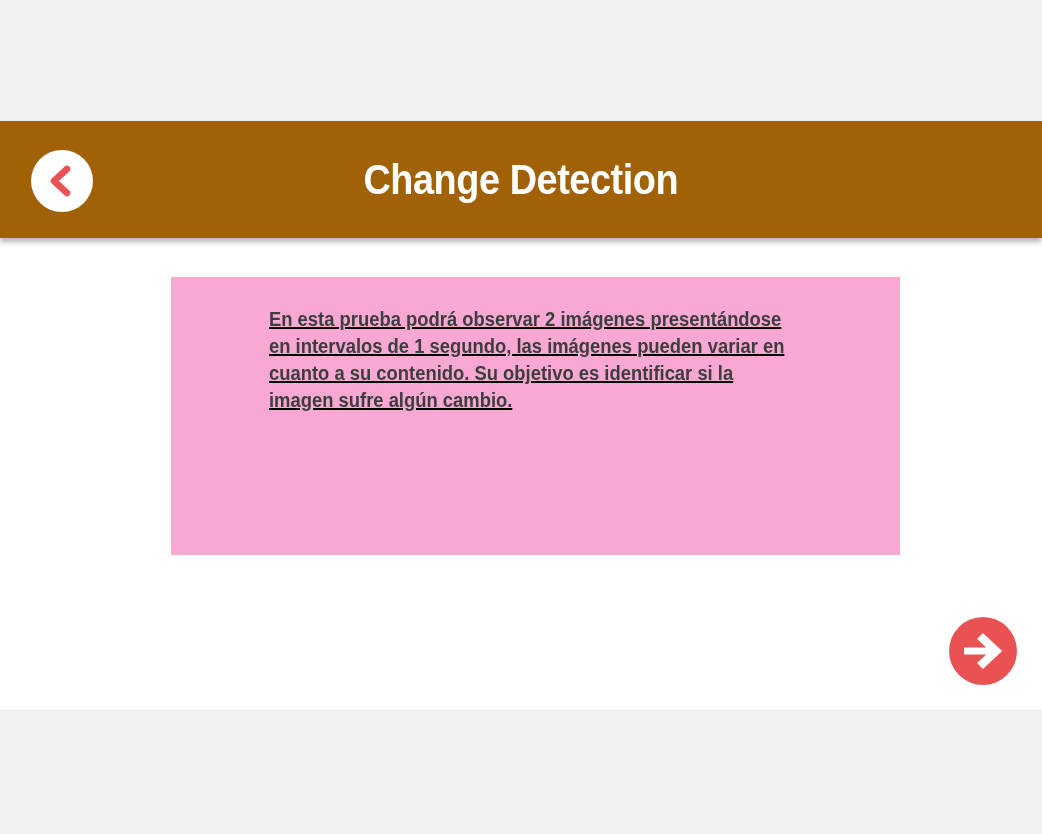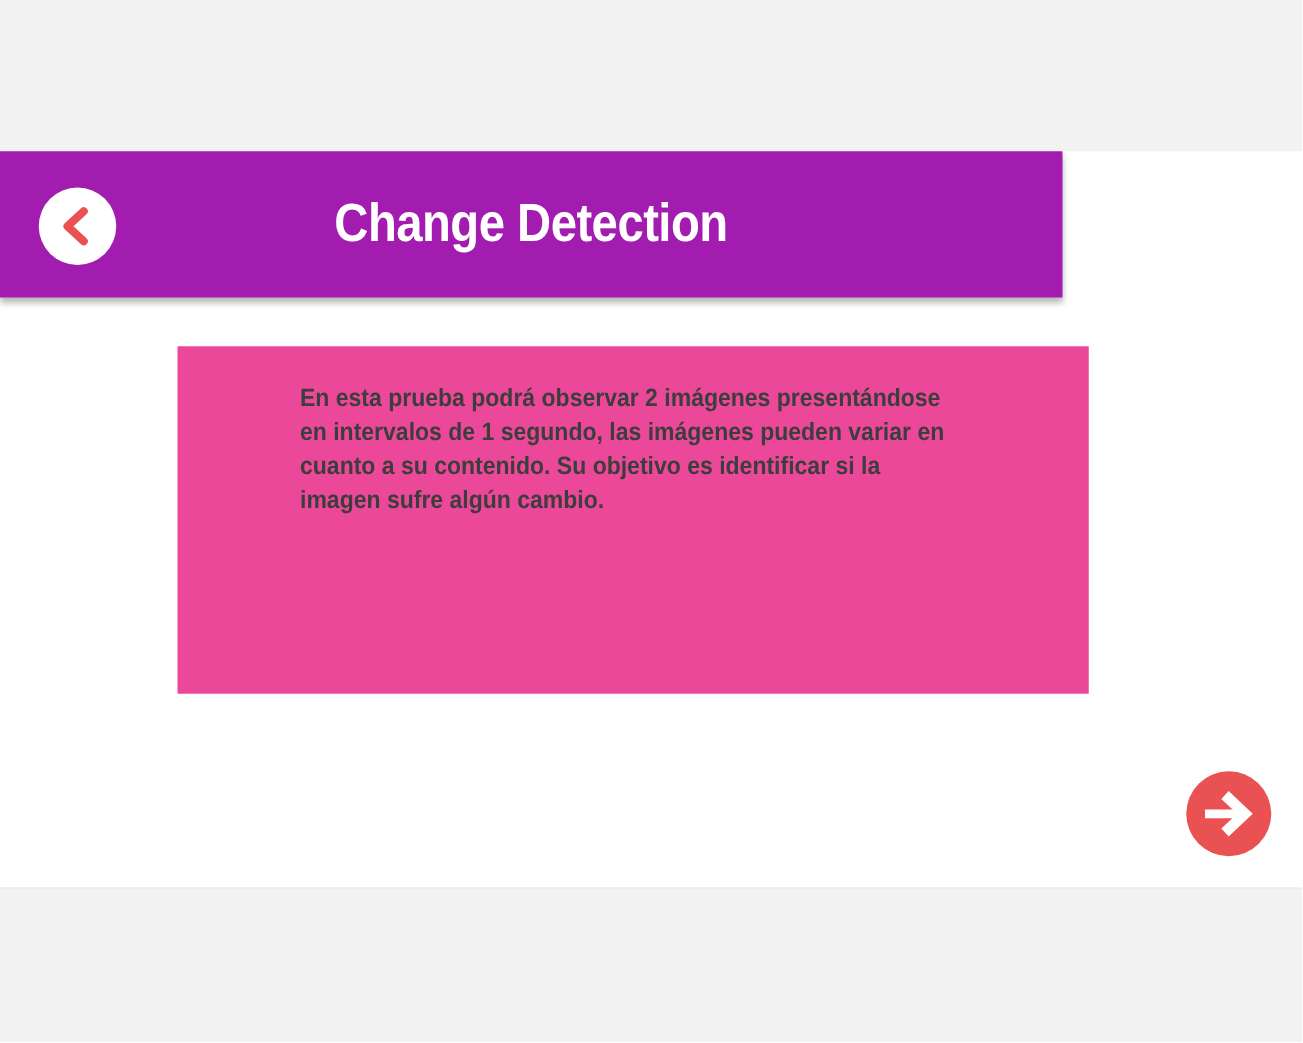--- a/index.html
+++ b/index.html
@@ -17,23 +17,23 @@
   .top-strip {
     position: absolute;
     left: 0; top: 0;
     width: 1042px;
     height: 121px;
     background: #f2f2f2;
   }
   .app-bar {
     position: absolute;
     left: 0; top: 121px;
-    width: 850px;
+    width: 1042px;
     height: 117px;
-    background: #a21caf;
+    background: #a16207;
     box-shadow: 0 4px 5px rgba(0,0,0,0.28);
     display: flex;
     align-items: center;
     justify-content: center;
   }
   .page-title {
     color: #ffffff;
     font-size: 43px;
     font-weight: bold;
     letter-spacing: -0.5px;
@@ -53,26 +53,27 @@
     border: none;
     cursor: pointer;
     display: flex;
     align-items: center;
     justify-content: center;
     padding: 0;
   }
   .back-button svg { display: block; }
   .instruction-card {
     position: absolute;
-    left: 142px;
+    left: 171px;
     top: 277px;
     width: 729px;
     height: 278px;
-    background: #ec4899;
+    background: #f9a8d4;
     padding: 29px 0 0 98px;
+    text-decoration: underline;
   }
   .instruction-text {
     transform: scaleX(0.92);
     transform-origin: 0 0;
     width: 600px;
   }
   .instruction-line {
     color: #3d3d3d;
     font-size: 20px;
     font-weight: bold;

